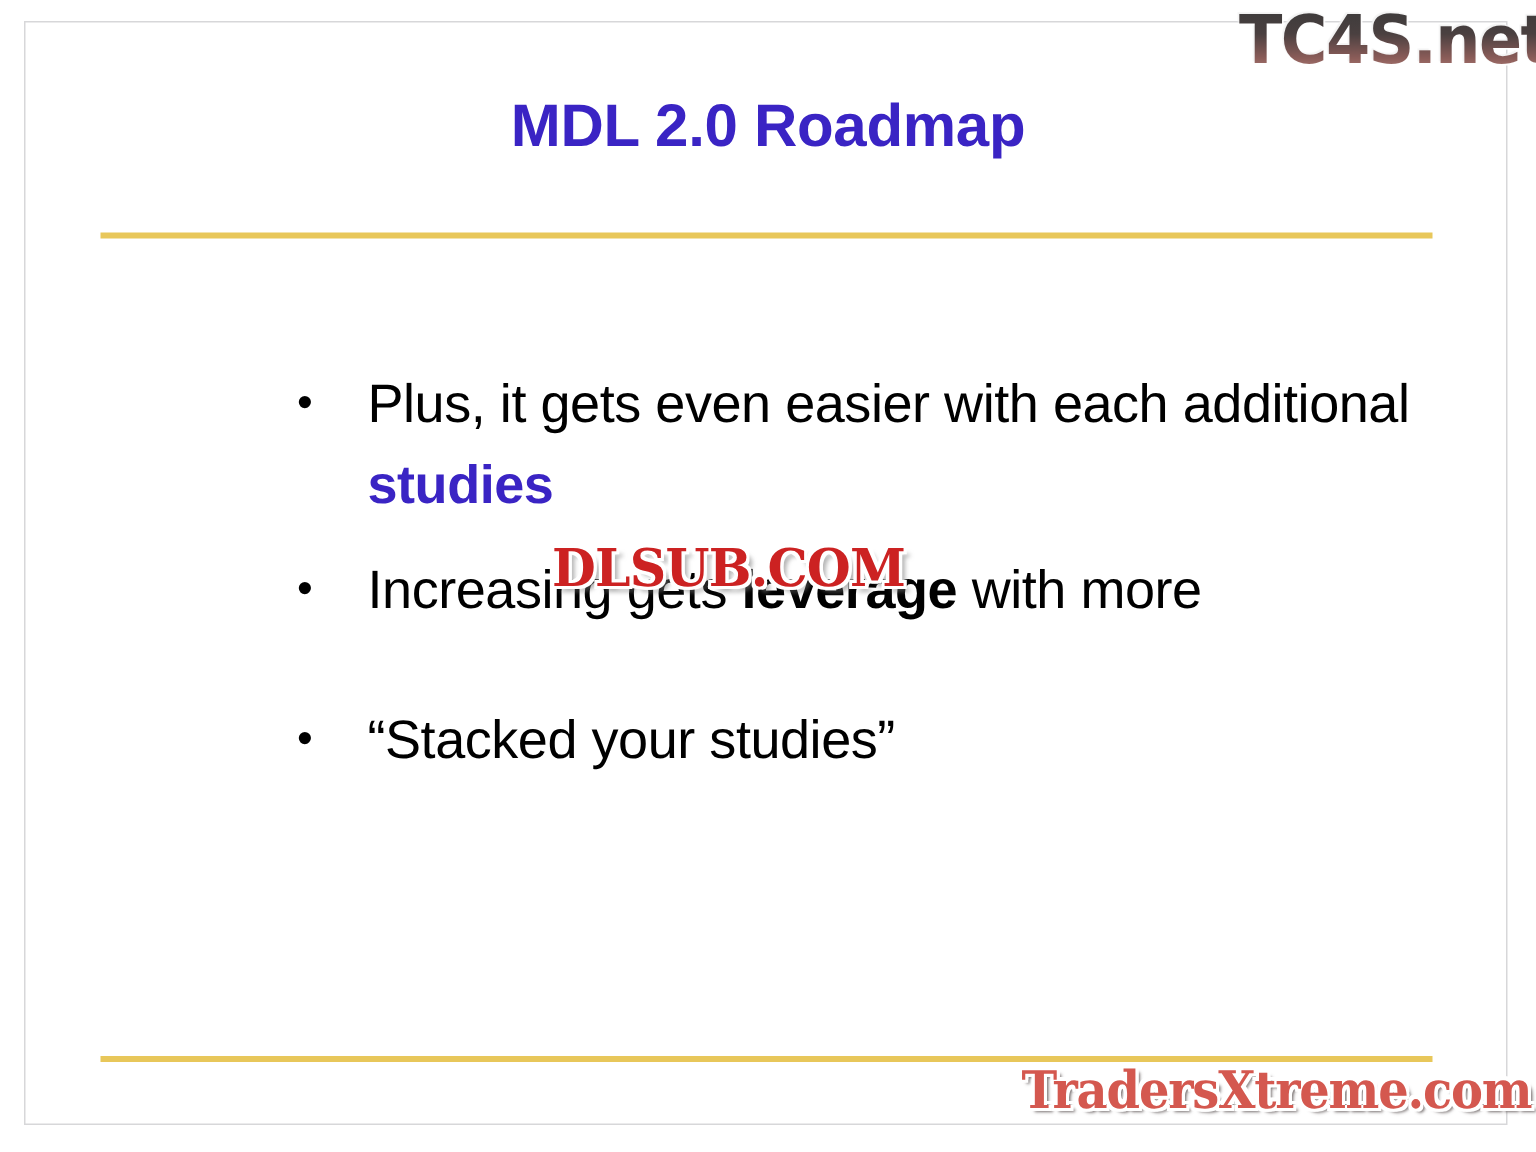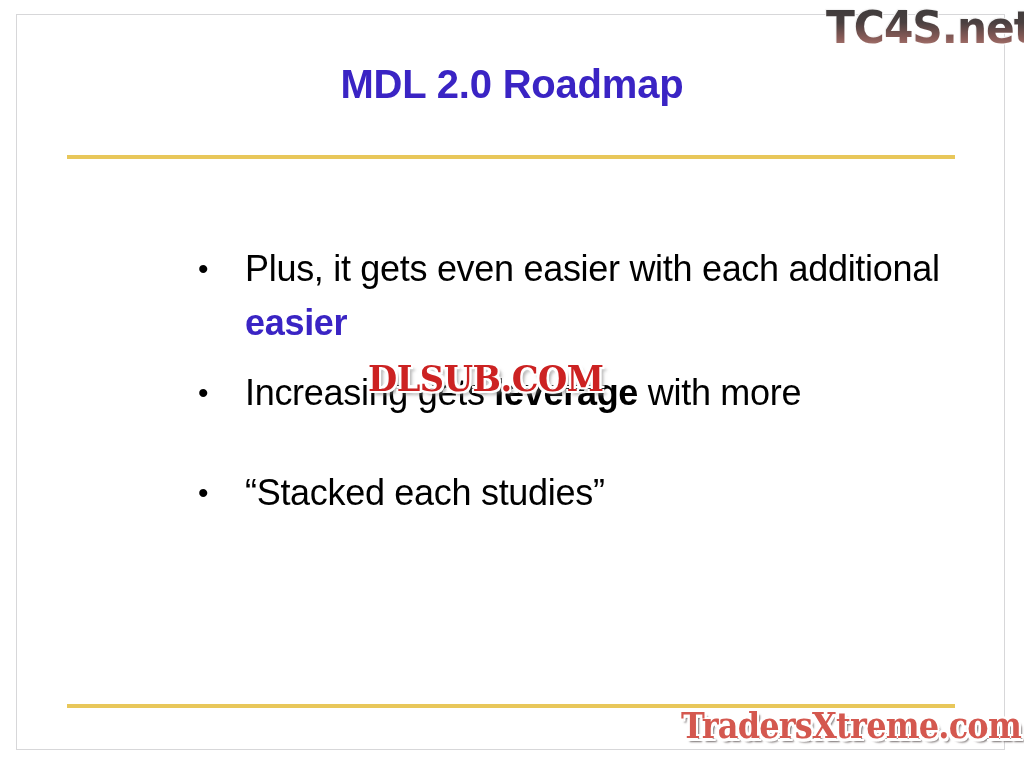--- a/index.html
+++ b/index.html
@@ -156,35 +156,35 @@
 
 <div class="slide-title">MDL 2.0 Roadmap</div>
 
 <div class="divider divider-top"></div>
 <div class="divider divider-bottom"></div>
 
 <div class="bullets">
 
   <div class="bullet-row">
     <span class="bullet-mark">•</span>
-    <span class="bullet-text"><span>Plus, it gets even easier with each additional </span><span class="accent-blue">easier</span></span>
+    <span class="bullet-text"><span>Plus, it gets even easier with each additional </span><span class="accent-blue">studies</span></span>
   </div>
 
   <div class="gap-after"></div>
 
   <div class="bullet-row">
     <span class="bullet-mark">•</span>
     <span class="bullet-text"><span>Increasing gets </span><b>leverage</b><span> with more</span></span>
   </div>
 
   <div class="gap-mid"></div>
 
   <div class="bullet-row">
     <span class="bullet-mark">•</span>
-    <span class="bullet-text">“Stacked each studies”</span>
+    <span class="bullet-text">“Stacked your studies”</span>
   </div>
 
 </div>
 
 <div class="wm wm-tc4s">TC4S.net</div>
 
 <div class="wm wm-dlsub">DLSUB.COM</div>
 
 <div class="wm wm-traders">TradersXtreme.com</div>
 

